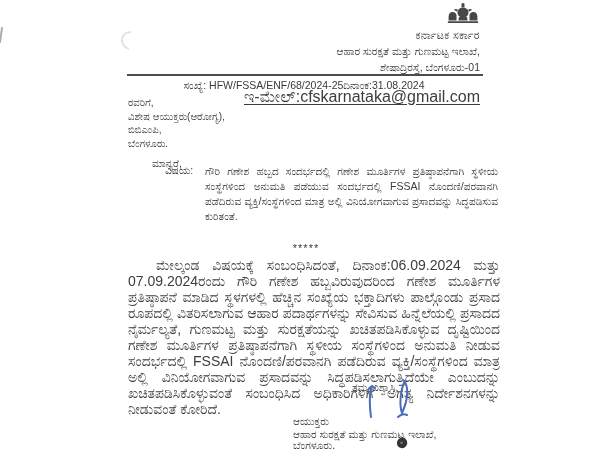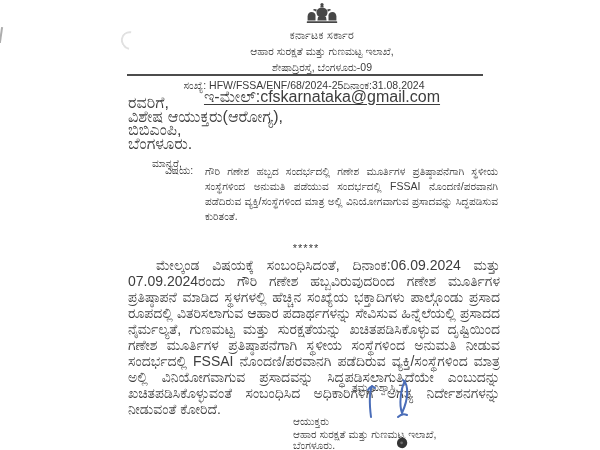--- a/index.html
+++ b/index.html
@@ -11,31 +11,31 @@
     overflow:hidden;
     position:relative;
   }
   .page{position:absolute;inset:0;background:#ffffff;}
 
   
   .edge-mark{position:absolute;left:0;top:27px;width:2px;height:16px;background:#8a8a8a;transform:rotate(8deg);opacity:.7;}
   .arc-mark{position:absolute;left:121px;top:31px;width:14px;height:15px;border:2px solid #c9c9c9;border-radius:50%;border-right-color:transparent;border-bottom-color:transparent;transform:rotate(-35deg);opacity:.55;}
 
   
-  .header{position:absolute;left:144px;top:0;width:356px;text-align:center;}
+  .header{position:absolute;left:124px;top:0;width:356px;text-align:right;}
   .emblem{display:inline-block;margin-top:2px;height:22px;}
   .gov-title{font-size:11px;letter-spacing:.3px;color:#3a3a3a;margin-top:1px;}
   .hdr-line{font-size:10.5px;color:#3d3d3d;margin-top:3px;}
   .email-line{font-size:16px;color:#3d3d3d;margin-top:14px;text-decoration:underline;text-underline-offset:2px;}
 
   .rule{position:absolute;left:127px;top:74px;width:356px;border-top:2px solid #4c4c4c;}
 
   .ref-row{position:absolute;left:128px;top:79px;width:352px;display:flex;justify-content:center;font-size:10.5px;color:#3a3a3a;}
 
-  .addressee{position:absolute;left:128px;top:96px;font-size:16px;line-height:13.5px;color:#3d3d3d;}
+  .addressee{position:absolute;left:128px;top:96px;font-size:10px;line-height:13.5px;color:#3d3d3d;}
   .salutation{position:absolute;left:128px;top:157px;font-size:10.5px;color:#3d3d3d;margin-left:24px;}
 
   .subject-row{position:absolute;left:165px;top:164px;display:flex;font-size:10.5px;color:#3d3d3d;}
   .subject-label{width:40px;flex:0 0 auto;}
   .subject-text{width:293px;text-align:justify;line-height:15px;}
 
   .stars{position:absolute;left:128px;top:242px;width:356px;text-align:center;font-size:11px;letter-spacing:1px;color:#3a3a3a;}
 
   .body-par{position:absolute;left:128px;top:257px;width:372px;font-size:14px;line-height:16px;text-align:justify;text-indent:28px;color:#3d3d3d;}
 
@@ -63,21 +63,21 @@
         <path d="M11.8 7.5 C10 6.5 8.6 6.8 7.8 8.2 C9 8.2 10.2 8.8 11.2 9.8 Z"></path>
         <path d="M22.2 7.5 C24 6.5 25.4 6.8 26.2 8.2 C25 8.2 23.8 8.8 22.8 9.8 Z"></path>
         <path d="M6.5 10 C4.2 10 2.6 12 2.6 14.5 L2.6 18.5 L10.5 18.5 L10.5 13.5 C10.5 11.5 8.8 10 6.5 10 Z"></path>
         <path d="M27.5 10 C29.8 10 31.4 12 31.4 14.5 L31.4 18.5 L23.5 18.5 L23.5 13.5 C23.5 11.5 25.2 10 27.5 10 Z"></path>
         <path d="M13 15 L21 15 L21.6 18.5 L12.4 18.5 Z"></path>
         <rect x="1.8" y="19.2" width="30.4" height="1.8" rx="0.6"></rect>
       </g>
     </svg>
     <div class="gov-title">ಕರ್ನಾಟಕ ಸರ್ಕಾರ</div>
     <div class="hdr-line">ಆಹಾರ ಸುರಕ್ಷತೆ ಮತ್ತು ಗುಣಮಟ್ಟ ಇಲಾಖೆ,</div>
-    <div class="hdr-line">ಶೇಷಾದ್ರಿರಸ್ತೆ, ಬೆಂಗಳೂರು-09</div>
+    <div class="hdr-line">ಶೇಷಾದ್ರಿರಸ್ತೆ, ಬೆಂಗಳೂರು-01</div>
     <div class="email-line">ಇ-ಮೇಲ್:cfskarnataka@gmail.com</div>
   </div>
 
   <div class="rule"></div>
 
   <div class="ref-row">
     <span><span>ಸಂಖ್ಯೆ:</span> <span>HFW/FSSA/ENF/68/2024-25</span></span>
     <span><span>ದಿನಾಂಕ:</span><span>31.08.2024</span></span>
   </div>
 

